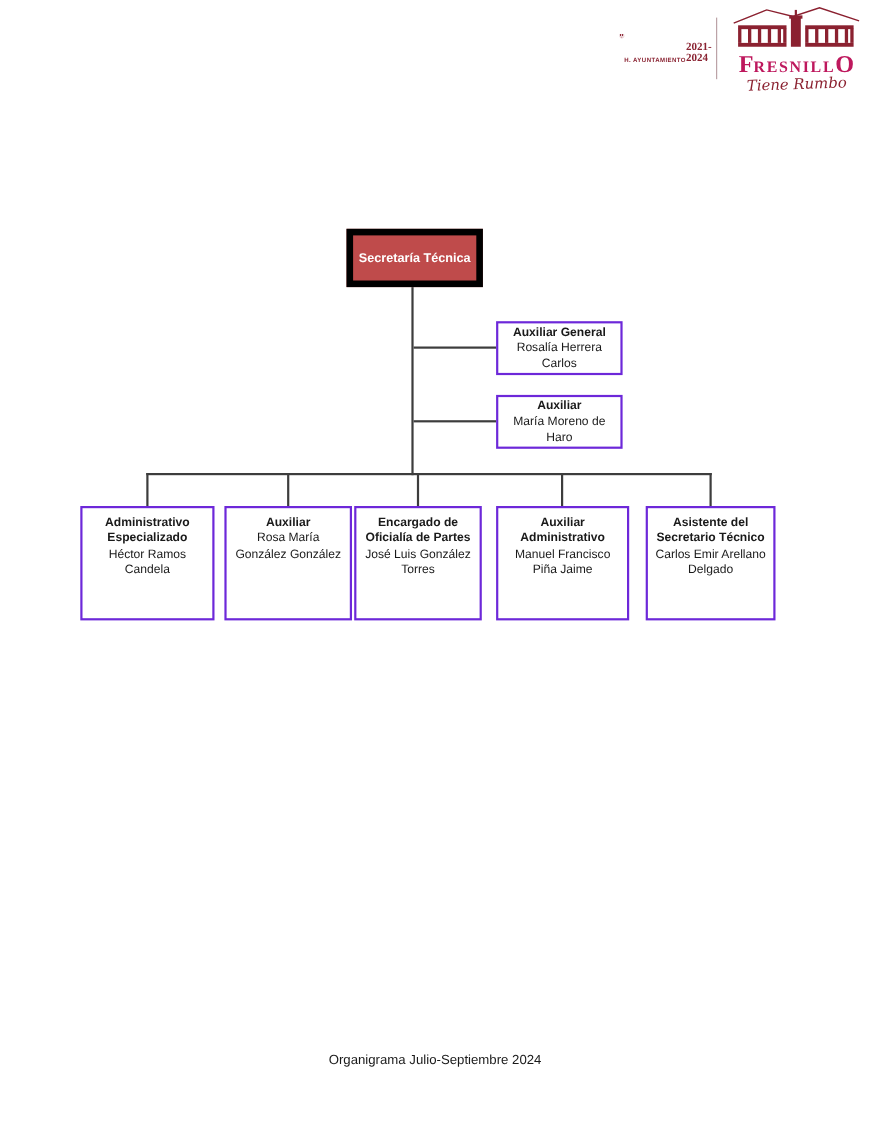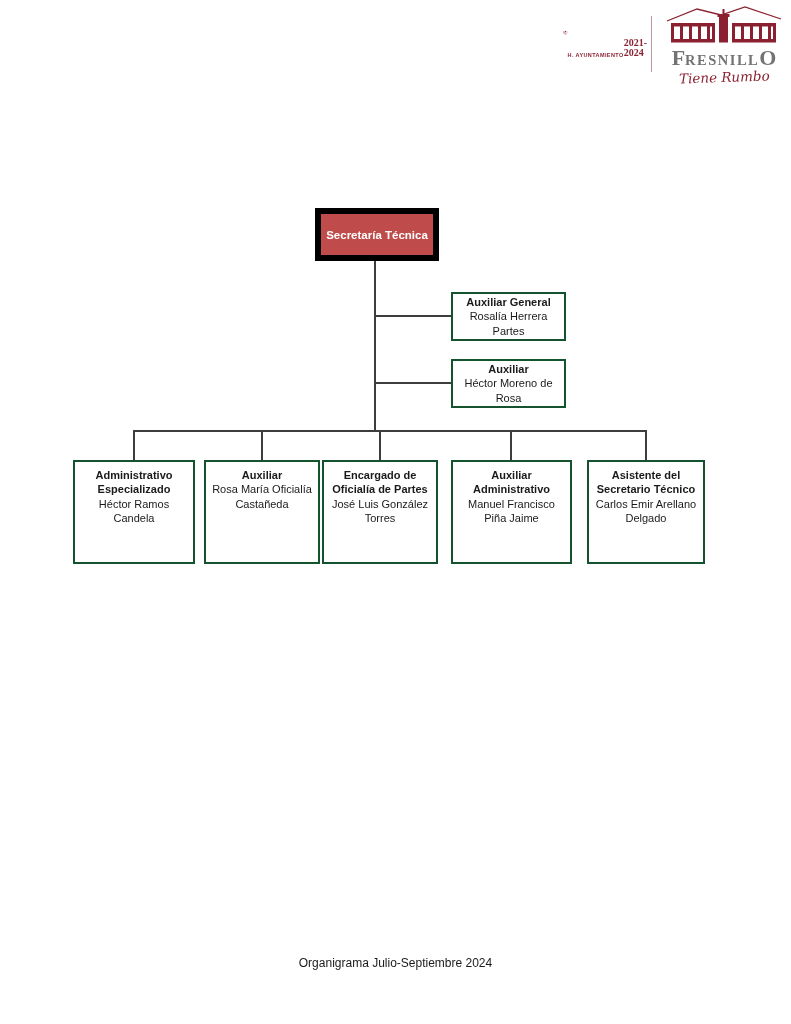--- a/index.html
+++ b/index.html
@@ -38,21 +38,21 @@
   }
   .brand {
     position: absolute;
     left: 658px; top: 6px; width: 132px;
     display: flex; flex-direction: column; align-items: center;
     color: #8b2130;
   }
   .brand-word {
     font-family: "Liberation Serif", serif;
     font-weight: bold;
-    color: #737373;
+    color: #be185d;
     line-height: 1;
     margin-top: 1px;
     white-space: nowrap;
   }
   .brand-word .cap { font-size: 22px; }
   .brand-word .mid { font-size: 14.5px; text-transform: uppercase; letter-spacing: 1.5px; }
   .brand-tagline {
     font-family: "DejaVu Serif", serif;
     font-style: italic;
     font-size: 13.5px;
@@ -72,21 +72,21 @@
     position: absolute;
     left: 0; top: 956px; width: 791px;
     text-align: center;
     font-size: 12px; color: #1a1a1a;
   }
 
   
   .node {
     position: absolute;
     background: #ffffff;
-    border: 2px solid #14532d;
+    border: 2px solid #6d28d9;
     font-size: 11px;
     line-height: 1.3;
     text-align: center;
     color: #1a1a1a;
   }
   .node .t { font-weight: bold; }
   .root-node {
     position: absolute;
     left: 315px; top: 208px; width: 124px; height: 53px;
     background: #bf4b4b;
@@ -188,34 +188,34 @@
   <div class="line drop drop-3"></div>
   <div class="line drop drop-4"></div>
   <div class="line drop drop-5"></div>
 
   <div class="root-node">
     <span>Secretaría Técnica</span>
   </div>
 
   <div class="node assistant-node assistant-a">
     <div class="t">Auxiliar General</div>
-    <div>Rosalía Herrera Partes</div>
+    <div>Rosalía Herrera Carlos</div>
   </div>
   <div class="node assistant-node assistant-b">
     <div class="t">Auxiliar</div>
-    <div>Héctor Moreno de Rosa</div>
+    <div>María Moreno de Haro</div>
   </div>
 
   <div class="node report-node report-1">
     <div class="t">Administrativo Especializado</div>
     <div>Héctor Ramos Candela</div>
   </div>
   <div class="node report-node report-2">
     <div class="t">Auxiliar</div>
-    <div>Rosa María Oficialía Castañeda</div>
+    <div>Rosa María González González</div>
   </div>
   <div class="node report-node report-4">
     <div class="t">Auxiliar Administrativo</div>
     <div>Manuel Francisco Piña Jaime</div>
   </div>
   <div class="node report-node report-3">
     <div class="t">Encargado de Oficialía de Partes</div>
     <div>José Luis González Torres</div>
   </div>
   <div class="node report-node report-5">

